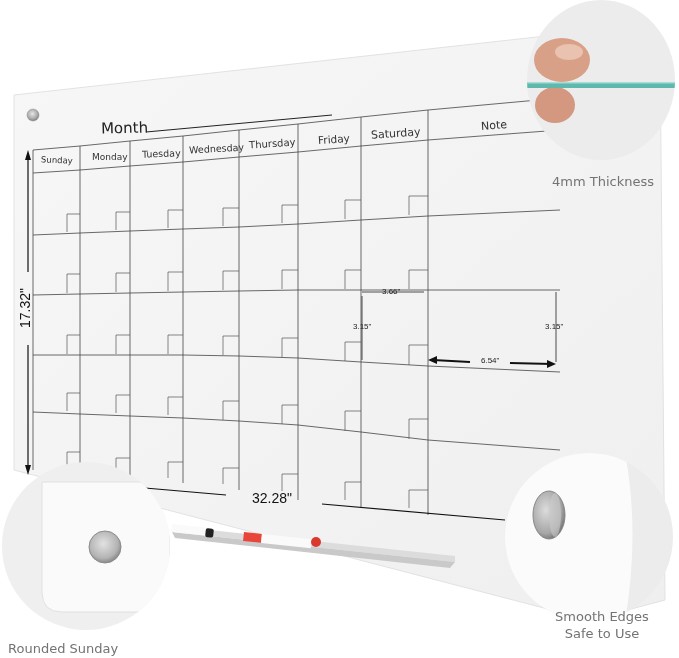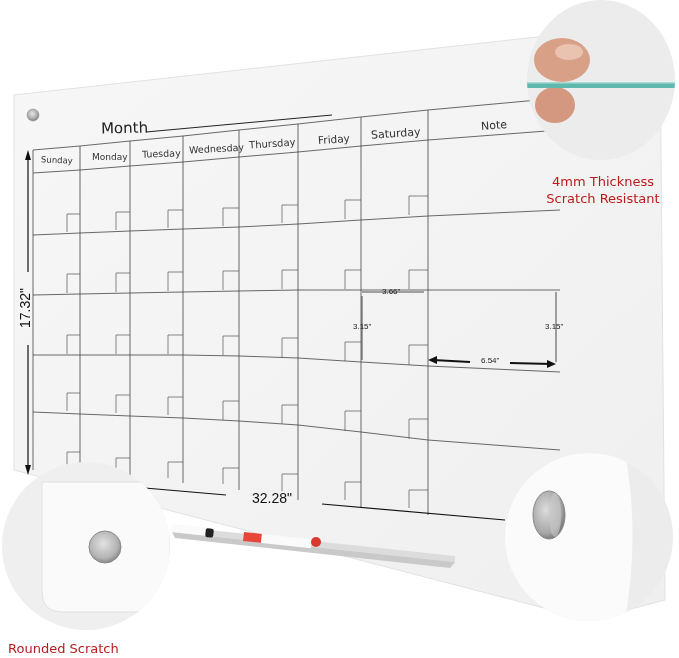--- a/index.html
+++ b/index.html
@@ -5,21 +5,21 @@
   html,body{margin:0;padding:0;background:#ffffff;}
   body{width:679px;height:658px;position:relative;overflow:hidden;font-family:"DejaVu Sans",sans-serif;}
   .stage{position:absolute;left:0;top:0;width:679px;height:658px;}
   .board{position:absolute;left:0;top:0;width:679px;height:658px;}
   .txt{position:absolute;color:#222;white-space:nowrap;}
   .day{font-size:10px;color:#333;}
   .month{font-size:15px;color:#222;}
   .note{font-size:11px;color:#333;}
   .dim{font-family:"Liberation Sans",sans-serif;font-size:8px;color:#222;}
   .dimbig{font-family:"Liberation Sans",sans-serif;font-size:14px;color:#111;}
-  .caption{position:absolute;font-family:"DejaVu Sans",sans-serif;color:#b91c1c;text-align:center;font-size:13px;line-height:17px;font-weight:500;}
+  .caption{position:absolute;font-family:"DejaVu Sans",sans-serif;color:#737373;text-align:center;font-size:13px;line-height:17px;font-weight:500;}
   .circle{position:absolute;border-radius:50%;background:#ececec;overflow:hidden;}
 </style>
 </head>
 <body>
 
 <div class="stage">
 
   <svg class="board" viewBox="0 0 679 658" xmlns="http://www.w3.org/2000/svg">
     <defs>
       <linearGradient id="glass" x1="0" y1="0" x2="1" y2="1">
@@ -167,49 +167,52 @@
       <ellipse cx="35" cy="60" rx="28" ry="22" fill="#d9a088"></ellipse>
       <ellipse cx="28" cy="105" rx="20" ry="18" fill="#d4977f"></ellipse>
       <ellipse cx="42" cy="52" rx="14" ry="8" fill="#e9c2b0"></ellipse>
 
       <rect x="0" y="82" width="148" height="6" fill="#5fb8ae"></rect>
       <rect x="0" y="82" width="148" height="1.5" fill="#a7ddd6"></rect>
     </svg>
   </div>
   <div class="caption" style="left:528px;top:173px;width:150px;">
     <div>4mm Thickness</div>
-    <div>Scratch Resistant</div>
   </div>
 
   <div class="circle" style="left:2px;top:462px;width:168px;height:168px;background:#efefef;">
     <svg width="168" height="168" viewBox="0 0 168 168">
       <path d="M40 20 H168 V150 H60 Q40 150 40 130 Z" fill="#fafafa" stroke="#e0e0e0"></path>
       <circle cx="103" cy="85" r="16" fill="url(#scr2)"></circle>
       <defs>
         <radialGradient id="scr2" cx="0.45" cy="0.4" r="0.6">
           <stop offset="0" stop-color="#e2e2e2"></stop>
           <stop offset="0.75" stop-color="#b3b3b3"></stop>
           <stop offset="1" stop-color="#888"></stop>
         </radialGradient>
       </defs>
       <circle cx="103" cy="85" r="16" fill="none" stroke="#8a8a8a" stroke-width="1"></circle>
     </svg>
   </div>
   <div class="caption" style="left:8px;top:640px;width:150px;text-align:left;">
-    <div>Rounded Scratch</div>
+    <div>Rounded Sunday</div>
   </div>
 
   <div class="circle" style="left:505px;top:453px;width:168px;height:168px;background:#ececec;">
     <svg width="168" height="168" viewBox="0 0 168 168">
       <path d="M0 0 H120 Q135 80 120 168 H0 Z" fill="#fbfbfb"></path>
       <defs>
         <radialGradient id="scr3" cx="0.4" cy="0.4" r="0.65">
           <stop offset="0" stop-color="#dcdcdc"></stop>
           <stop offset="0.75" stop-color="#a6a6a6"></stop>
           <stop offset="1" stop-color="#6f6f6f"></stop>
         </radialGradient>
       </defs>
       <ellipse cx="44" cy="62" rx="16" ry="24" fill="url(#scr3)" stroke="#888" stroke-width="1"></ellipse>
       <ellipse cx="50" cy="62" rx="6" ry="22" fill="#c9c9c9" opacity="0.6"></ellipse>
     </svg>
   </div>
+  <div class="caption" style="left:532px;top:608px;width:140px;">
+    <div>Smooth Edges</div>
+    <div>Safe to Use</div>
+  </div>
 
 </div>
 
 </body></html>

